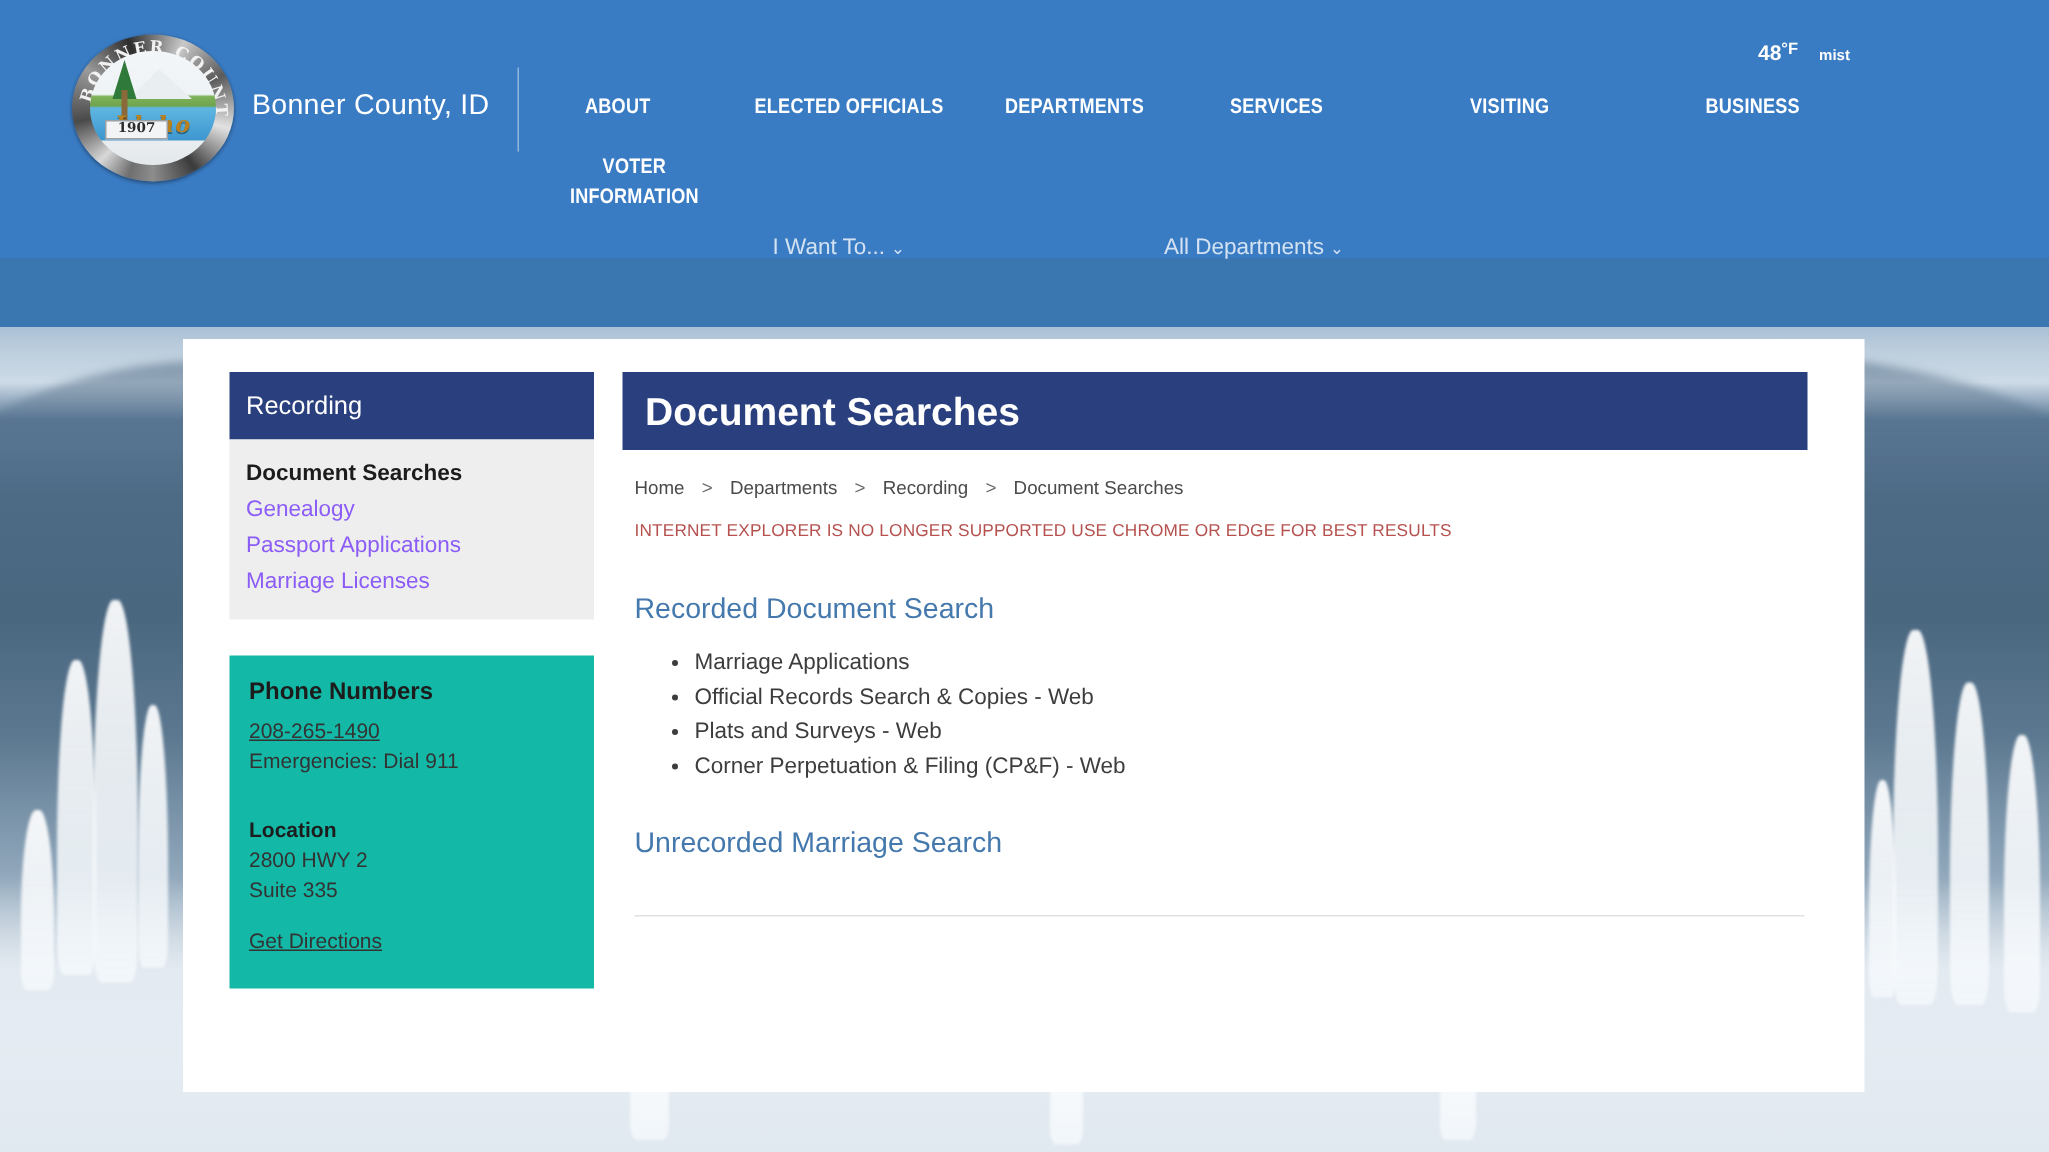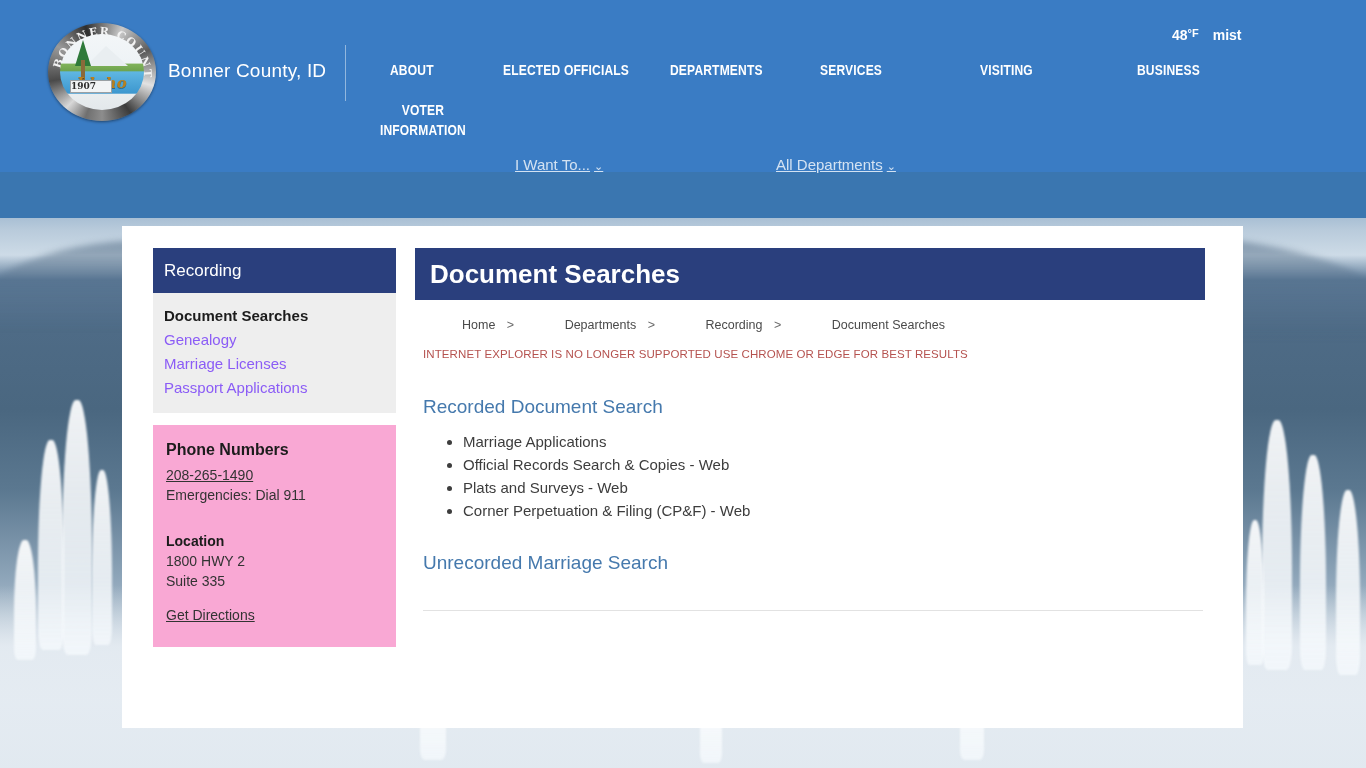--- a/index.html
+++ b/index.html
@@ -128,20 +128,21 @@
     color: #b8801f;
     text-shadow: 0 1px 0 rgba(0,0,0,0.35);
     letter-spacing: 0.5px;
   }
   .seal-year-wrap {
     position: absolute;
     left: 22px; top: 57px;
     width: 42px; height: 13px;
     background: #f2f4f5;
     border: 1px solid #9aa0a4;
+    text-align: center;
   }
   .seal-year {
     font-family: "DejaVu Serif", serif;
     font-weight: bold;
     font-size: 9px;
     line-height: 11px;
     color: #2b2b2b;
   }
   .seal-ringtext {
     position: absolute;
@@ -165,21 +166,21 @@
 
   .weather {
     position: absolute;
     left: 1172px; top: 27px;
     color: #ffffff;
     font-weight: bold;
     font-size: 14px;
     white-space: nowrap;
   }
   .weather .deg { font-size: 11px; vertical-align: top; }
-  .weather .cond { margin-left: 14px; font-size: 14px; }
+  .weather .cond { margin-left: 14px; font-size: 10px; }
 
   
   .mainnav {
     position: absolute;
     left: 360px; top: 62px;
     width: 990px;
   }
   .navitem {
     position: absolute;
     color: #ffffff;
@@ -196,21 +197,20 @@
   }
   .navitem.two-line { line-height: 20px; white-space: normal; width: 130px; }
 
   .subnav-item {
     position: absolute;
     color: rgba(255,255,255,0.78);
     font-size: 15px;
     white-space: nowrap;
     cursor: pointer;
     z-index: 6;
-    text-decoration: underline;
   }
   .caret { font-size: 11px; margin-left: 4px; }
 
   
   .content-card {
     position: absolute;
     left: 122px; top: 226px;
     width: 1121px; height: 502px;
     background: #ffffff;
     z-index: 10;
@@ -232,22 +232,22 @@
   }
   .side-link {
     font-size: 15px;
     line-height: 24px;
     color: #8b5cf6;
     cursor: pointer;
   }
   .side-link.active { color: #1c1c1c; font-weight: bold; }
 
   .side-box {
-    margin-top: 12px;
-    background: #f9a8d4;
+    margin-top: 24px;
+    background: #14b8a6;
     padding: 16px 13px 22px 13px;
   }
   .side-box h3 {
     margin: 0 0 6px 0;
     font-size: 16px;
     color: #1c1c1c;
   }
   .side-box .linkline {
     font-size: 14px;
     color: #333333;
@@ -284,21 +284,21 @@
     line-height: 52px;
     padding-left: 15px;
   }
   .breadcrumb {
     margin-top: 18px;
     padding-left: 8px;
     font-size: 12.5px;
     color: #4a4a4a;
     white-space: nowrap;
   }
-  .breadcrumb .crumb { cursor: pointer; margin-left: 39px; }
+  .breadcrumb .crumb { cursor: pointer; }
   .breadcrumb .sep { margin: 0 8px; color: #6a6a6a; }
 
   .ie-notice {
     margin-top: 16px;
     padding-left: 8px;
     font-size: 11.5px;
     color: #b5524f;
     letter-spacing: 0.1px;
   }
 
@@ -403,31 +403,31 @@
 
 <div class="header-band2"></div>
 
 <div class="content-card">
 
   <div class="sidebar">
     <div class="side-head">Recording</div>
     <div class="side-list">
       <div class="side-link active">Document Searches</div>
       <div class="side-link">Genealogy</div>
+      <div class="side-link">Passport Applications</div>
       <div class="side-link">Marriage Licenses</div>
-      <div class="side-link">Passport Applications</div>
     </div>
 
     <div class="side-box">
       <h3>Phone Numbers</h3>
       <div class="linkline">208-265-1490</div>
       <div class="plain">Emergencies: Dial 911</div>
 
       <div class="sub-head">Location</div>
-      <div class="plain">1800 HWY 2</div>
+      <div class="plain">2800 HWY 2</div>
       <div class="plain">Suite 335</div>
 
       <div class="gap"></div>
       <div class="linkline">Get Directions</div>
     </div>
   </div>
 
   <div class="maincol">
     <div class="page-banner">Document Searches</div>
 

